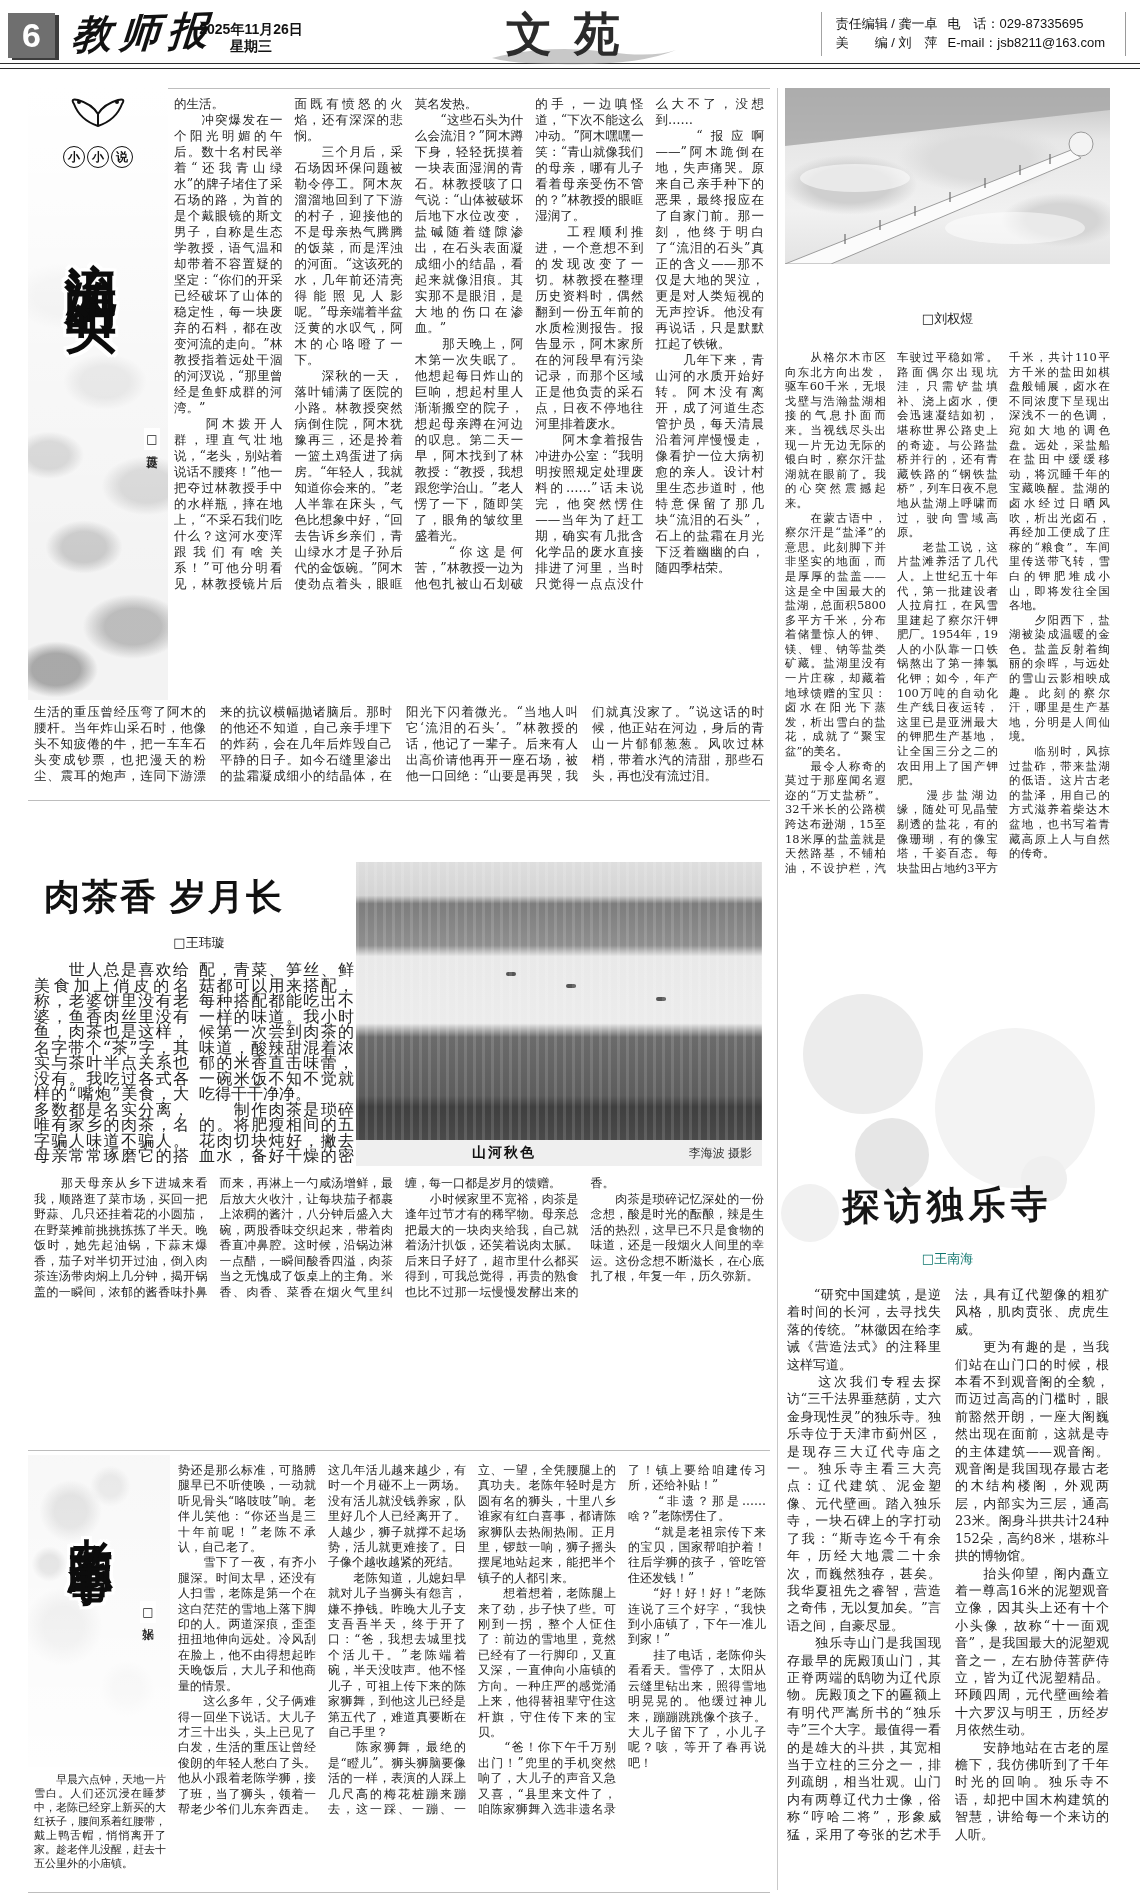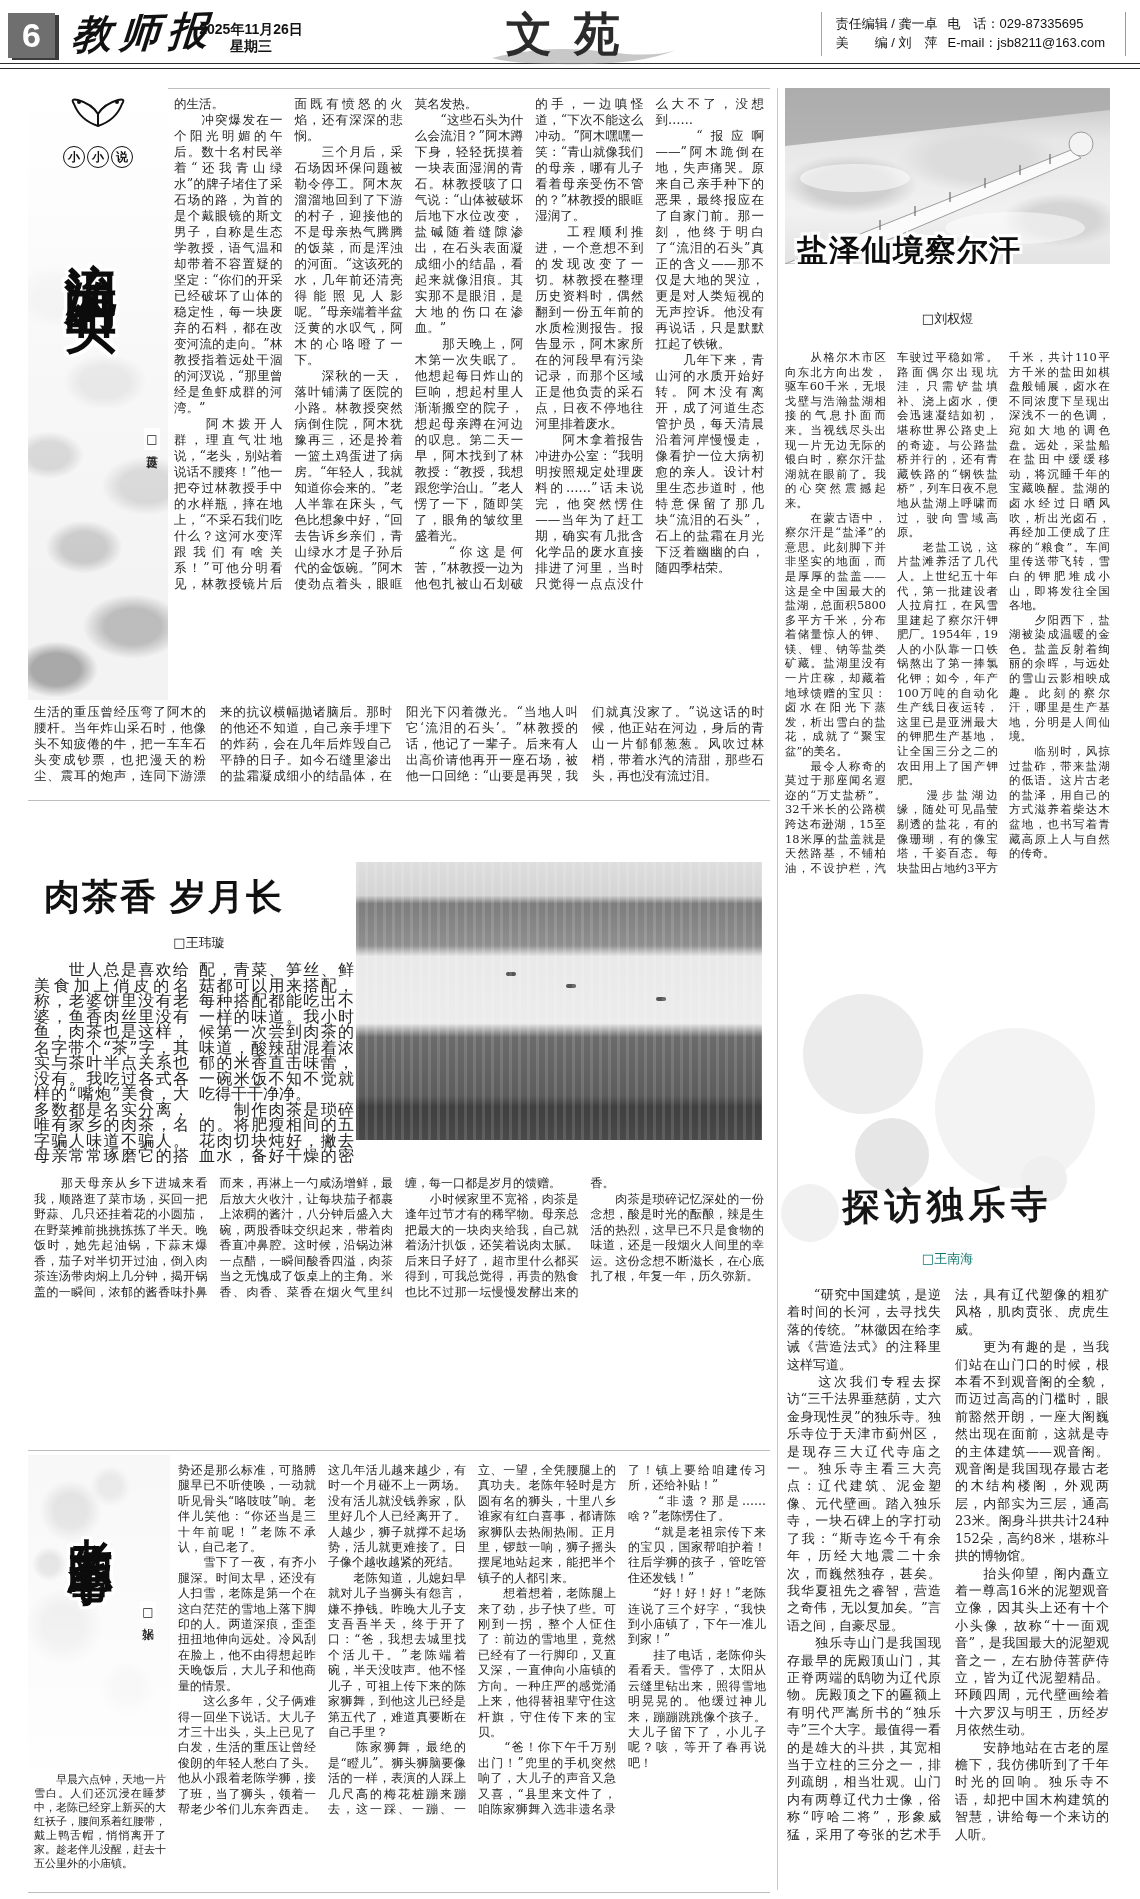--- a/index.html
+++ b/index.html
@@ -199,41 +199,44 @@
           <line x1="130" y1="128" x2="130" y2="118"></line>
             <line x1="165" y1="114" x2="165" y2="104"></line>
           <line x1="200" y1="100" x2="200" y2="90"></line>
             <line x1="235" y1="87" x2="235" y2="77"></line>
           <line x1="265" y1="76" x2="265" y2="66"></line>
         </g>
         <circle cx="296" cy="56" r="12" fill="#f3f3f3" stroke="#9a9a9a" stroke-width="1"></circle>
         <ellipse cx="70" cy="90" rx="55" ry="14" fill="#ffffff" opacity="0.55"></ellipse>
         <ellipse cx="230" cy="140" rx="70" ry="16" fill="#ffffff" opacity="0.5"></ellipse>
       </svg>
-      <div class="a2-title outlined">盐泽仙境察尔汗</div>
     </div>
     <div class="a2-author">□刘权煜</div>
     <div class="bodytxt a2-body">　　从格尔木市区向东北方向出发，驱车60千米，无垠戈壁与浩瀚盐湖相接的气息扑面而来。当视线尽头出现一片无边无际的银白时，察尔汗盐湖就在眼前了。我的心突然震撼起来。
 　　在蒙古语中，察尔汗是“盐泽”的意思。此刻脚下并非坚实的地面，而是厚厚的盐盖——这是全中国最大的盐湖，总面积5800多平方千米，分布着储量惊人的钾、镁、锂、钠等盐类矿藏。盐湖里没有一片庄稼，却藏着地球馈赠的宝贝：卤水在阳光下蒸发，析出雪白的盐花，成就了“聚宝盆”的美名。
 　　最令人称奇的莫过于那座闻名遐迩的“万丈盐桥”。32千米长的公路横跨达布逊湖，15至18米厚的盐盖就是天然路基，不铺柏油，不设护栏，汽车驶过平稳如常。路面偶尔出现坑洼，只需铲盐填补、浇上卤水，便会迅速凝结如初，堪称世界公路史上的奇迹。与公路盐桥并行的，还有青藏铁路的“钢铁盐桥”，列车日夜不息地从盐湖上呼啸而过，驶向雪域高原。
 　　老盐工说，这片盐滩养活了几代人。上世纪五十年代，第一批建设者人拉肩扛，在风雪里建起了察尔汗钾肥厂。1954年，19人的小队靠一口铁锅熬出了第一捧氯化钾；如今，年产100万吨的自动化生产线日夜运转，这里已是亚洲最大的钾肥生产基地，让全国三分之二的农田用上了国产钾肥。
 　　漫步盐湖边缘，随处可见晶莹剔透的盐花，有的像珊瑚，有的像宝塔，千姿百态。每块盐田占地约3平方千米，共计110平方千米的盐田如棋盘般铺展，卤水在不同浓度下呈现出深浅不一的色调，宛如大地的调色盘。远处，采盐船在盐田中缓缓移动，将沉睡千年的宝藏唤醒。盐湖的卤水经过日晒风吹，析出光卤石，再经加工便成了庄稼的“粮食”。车间里传送带飞转，雪白的钾肥堆成小山，即将发往全国各地。
 　　夕阳西下，盐湖被染成温暖的金色。盐盖反射着绚丽的余晖，与远处的雪山云影相映成趣。此刻的察尔汗，哪里是生产基地，分明是人间仙境。
 　　临别时，风掠过盐砟，带来盐湖的低语。这片古老的盐泽，用自己的方式滋养着柴达木盆地，也书写着青藏高原上人与自然的传奇。</div>
   </div>
 
   <div class="a3">
     <div class="a3-title">肉茶香 岁月长</div>
     <div class="a3-author">□王玮璇</div>
     <div class="bodytxt a3-toptxt">　　世人总是喜欢给美食加上俏皮的名称，老婆饼里没有老婆，鱼香肉丝里没有鱼，肉茶也是这样，名字带个“茶”字，其实与茶叶半点关系也没有。我吃过各式各样的“嘴炮”美食，大多数都是名实分离，唯有家乡的肉茶，名字骗人味道不骗人。母亲常常琢磨它的搭配，青菜、笋丝、鲜菇都可以用来搭配，每种搭配都能吃出不一样的味道。我小时候第一次尝到肉茶的味道，酸辣甜混着浓郁的米香直击味蕾，一碗米饭不知不觉就吃得干干净净。
 　　制作肉茶是琐碎的。将肥瘦相间的五花肉切块炖好，撇去血水，备好干燥的密封罐，铺上晾干的米饭作底，再码上腌好的肉，搁上几根小米辣提味，最后淋上一圈酒曲液，再用保鲜膜封好坛口，让它静静躺在阴凉处发酵。随着时间的推移，米饭发酵后会酿出一种特别的酸香味，把肉焙得更加醇香。做肉茶要有足够的耐心，少则十天半月，多则整月，漫长时间的等待，换来的是开坛那一刻的惊喜。</div>
     <div class="a3-photo">
       <span class="boat" style="left:150px;top:110px"></span>
       <span class="boat" style="left:210px;top:122px"></span>
       <span class="boat" style="left:300px;top:135px"></span>
+    </div>
+    <div class="a3-cap">
+      <span class="capt">山河秋色</span>
+      <span class="cred">李海波 摄影</span>
     </div>
     <div class="bodytxt a3-bottxt">　　那天母亲从乡下进城来看我，顺路逛了菜市场，买回一把野蒜、几只还挂着花的小圆茄，在野菜摊前挑挑拣拣了半天。晚饭时，她先起油锅，下蒜末爆香，茄子对半切开过油，倒入肉茶连汤带肉焖上几分钟，揭开锅盖的一瞬间，浓郁的酱香味扑鼻而来，再淋上一勺咸汤增鲜，最后放大火收汁，让每块茄子都裹上浓稠的酱汁，八分钟后盛入大碗，两股香味交织起来，带着肉香直冲鼻腔。这时候，沿锅边淋一点醋，一瞬间酸香四溢，肉茶当之无愧成了饭桌上的主角。米香、肉香、菜香在烟火气里纠缠，每一口都是岁月的馈赠。
 　　小时候家里不宽裕，肉茶是逢年过节才有的稀罕物。母亲总把最大的一块肉夹给我，自己就着汤汁扒饭，还笑着说肉太腻。后来日子好了，超市里什么都买得到，可我总觉得，再贵的熟食也比不过那一坛慢慢发酵出来的香。
 　　肉茶是琐碎记忆深处的一份念想，酸是时光的酝酿，辣是生活的热烈，这早已不只是食物的味道，还是一段烟火人间里的幸运。这份念想不断滋长，在心底扎了根，年复一年，历久弥新。</div>
   </div>
 
   <div class="a4">
     <div class="deco-circle" style="left:18px;top:6px;width:120px;height:120px;background:#ececec"></div>
     <div class="deco-circle" style="left:150px;top:40px;width:160px;height:160px;background:#f3f3f3"></div>
     <div class="deco-circle" style="left:70px;top:130px;width:74px;height:74px;background:#e6e6e6"></div>

